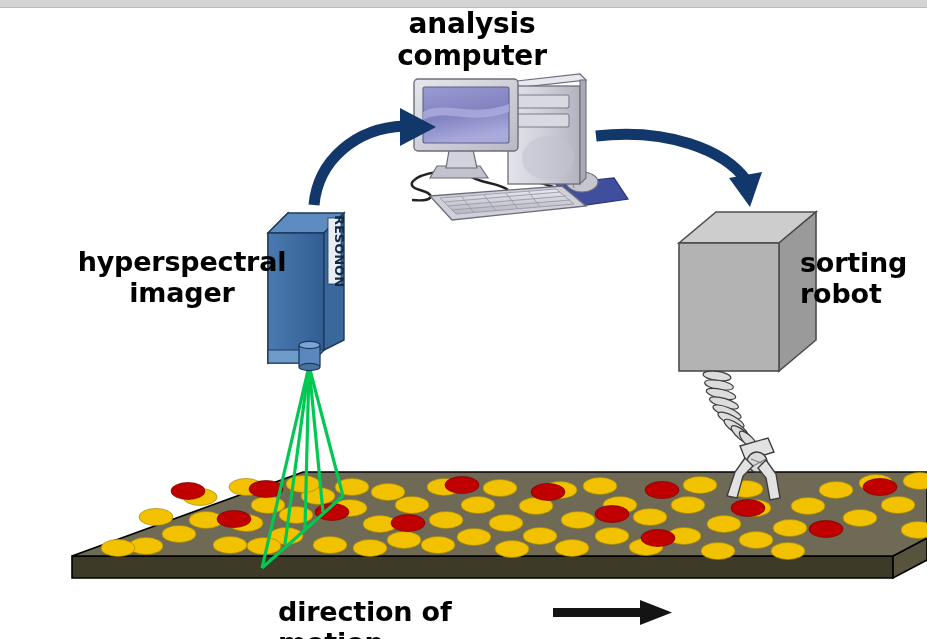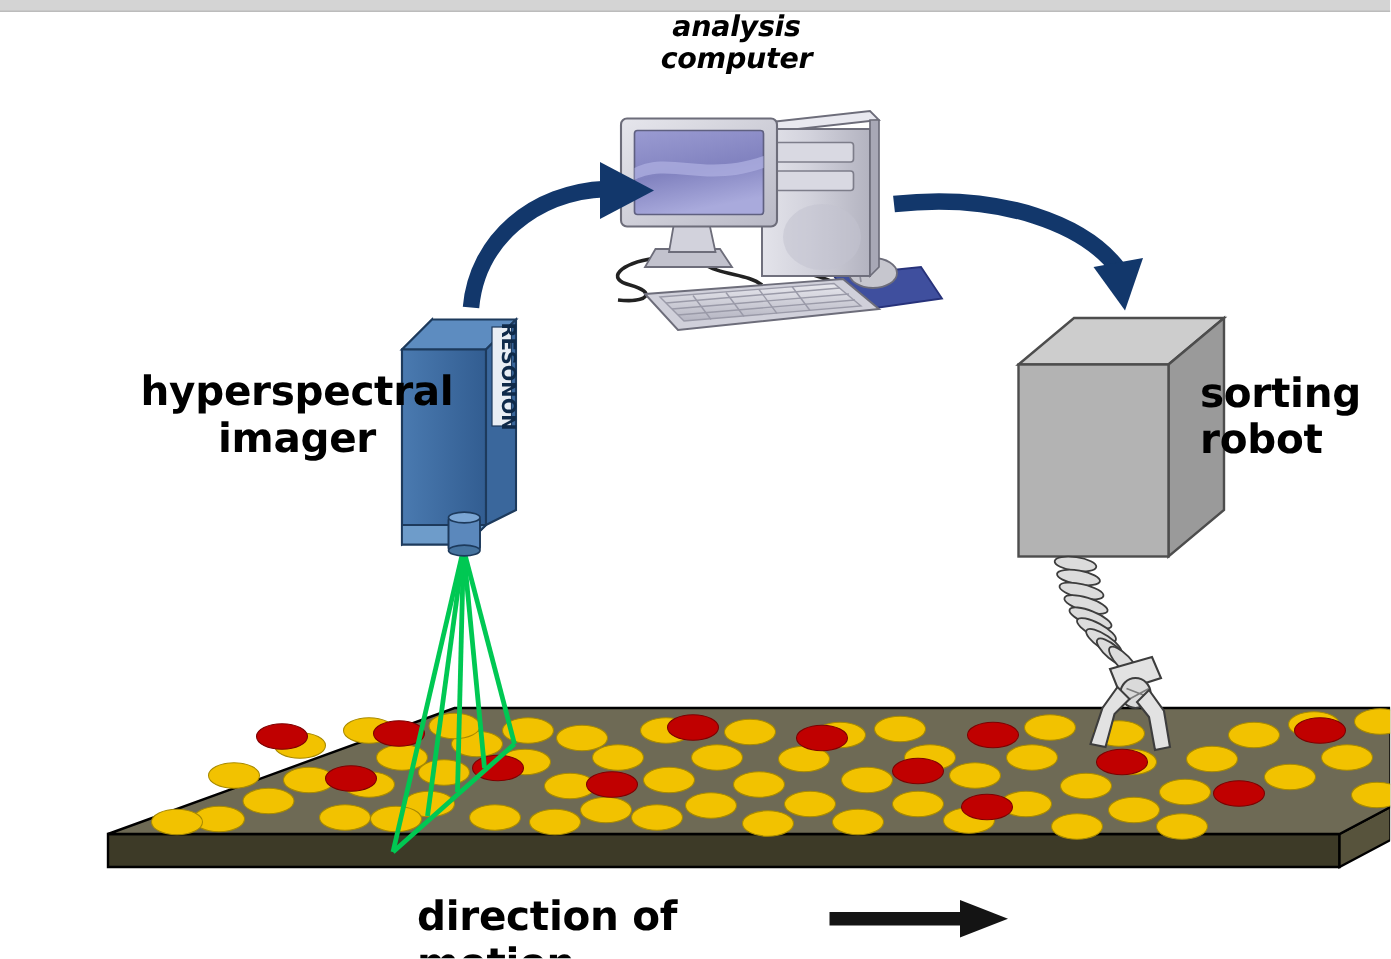--- a/index.html
+++ b/index.html
@@ -3,22 +3,22 @@
 <meta charset="utf-8">
 <style>
   html,body{margin:0;padding:0;background:#ffffff;}
   body{width:927px;height:639px;overflow:hidden;
        font-family:"DejaVu Sans","Liberation Sans",sans-serif;}
   #stage{position:relative;width:927px;height:639px;background:#fff;overflow:hidden;}
   #topbar{position:absolute;left:0;top:0;width:927px;height:7px;
           background:#d4d4d4;border-bottom:1px solid #bcbcbc;}
   .label{position:absolute;color:#000;font-weight:bold;line-height:1.13;
          text-align:center;white-space:pre-line;letter-spacing:-0.2px;}
-  #lbl-analysis{left:382px;top:8px;width:218px;font-size:19px;font-style:italic;}
-  #lbl-hyper{left:60px;top:247px;width:276px;font-size:27px;}
+  #lbl-analysis{left:363px;top:8px;width:218px;font-size:28px;}
+  #lbl-hyper{left:44px;top:247px;width:276px;font-size:27px;}
   #lbl-sorting{left:800px;top:248px;width:160px;font-size:27px;text-align:left;}
   #lbl-conveyor{left:6px;top:398px;width:250px;font-size:27px;}
   #lbl-motion{left:278px;top:597px;width:270px;font-size:27px;text-align:left;}
   #svgroot{position:absolute;left:0;top:0;}
 </style>
 </head>
 <body>
 
 <div id="stage">
 

